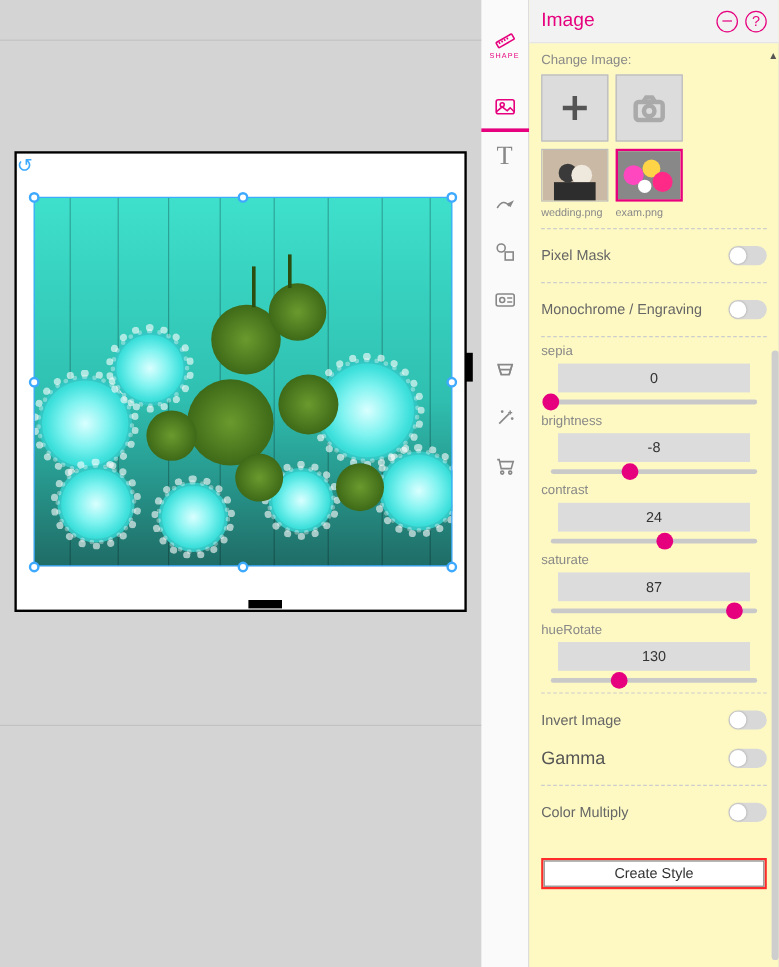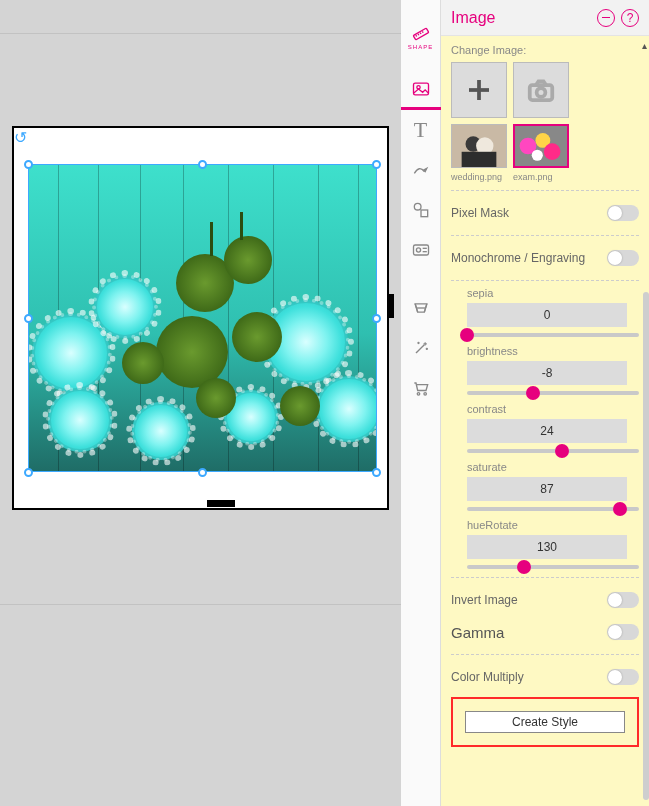--- a/index.html
+++ b/index.html
@@ -66,27 +66,27 @@
   .sample-labels span{width:56px;text-align:left;}
 
   .hr{height:0;border-top:1px dashed #ccc;margin:6px 0;}
 
   .row{display:flex;align-items:center;justify-content:space-between;height:32px;}
   .row .lbl{font-size:12px;color:#666;}
   .row.big .lbl{font-size:15px;color:#555;}
   .toggle{width:32px;height:16px;background:#d8d8d8;border-radius:8px;position:relative;cursor:pointer;}
   .toggle::after{content:"";position:absolute;left:1px;top:1px;width:14px;height:14px;background:#fff;border-radius:50%;box-shadow:0 0 2px rgba(0,0,0,0.3);}
 
-  .slider-group{margin:4px 16px 8px;}
+  .slider-group{margin:4px 0 8px;}
   .slider-label{font-size:11px;color:#888;margin-bottom:4px;}
   .value-box{width:160px;height:24px;background:#dcdcdc;display:flex;align-items:center;justify-content:center;font-size:12px;color:#333;margin:0 auto 4px;}
   .track{width:172px;height:4px;background:#c9c9c9;border-radius:2px;margin:6px auto 0;position:relative;}
   .thumb{position:absolute;top:-5px;width:14px;height:14px;background:#e6007e;border-radius:50%;cursor:pointer;}
 
-  .create-wrap{border:2px solid #ff2a2a;padding:12px;margin-top:4px;}
+  .create-wrap{border:2px solid #ff2a2a;padding:0;margin-top:22px;}
   .create-btn{width:100%;height:22px;border:1px solid #888;background:#fff;font-size:12px;color:#333;cursor:pointer;}
 </style>
 </head>
 <body>
 
 <div class="canvas-area">
   <div class="artboard">
     <div class="image-holder">
       <div class="bg-fence">
         <div class="plank p1"></div>

